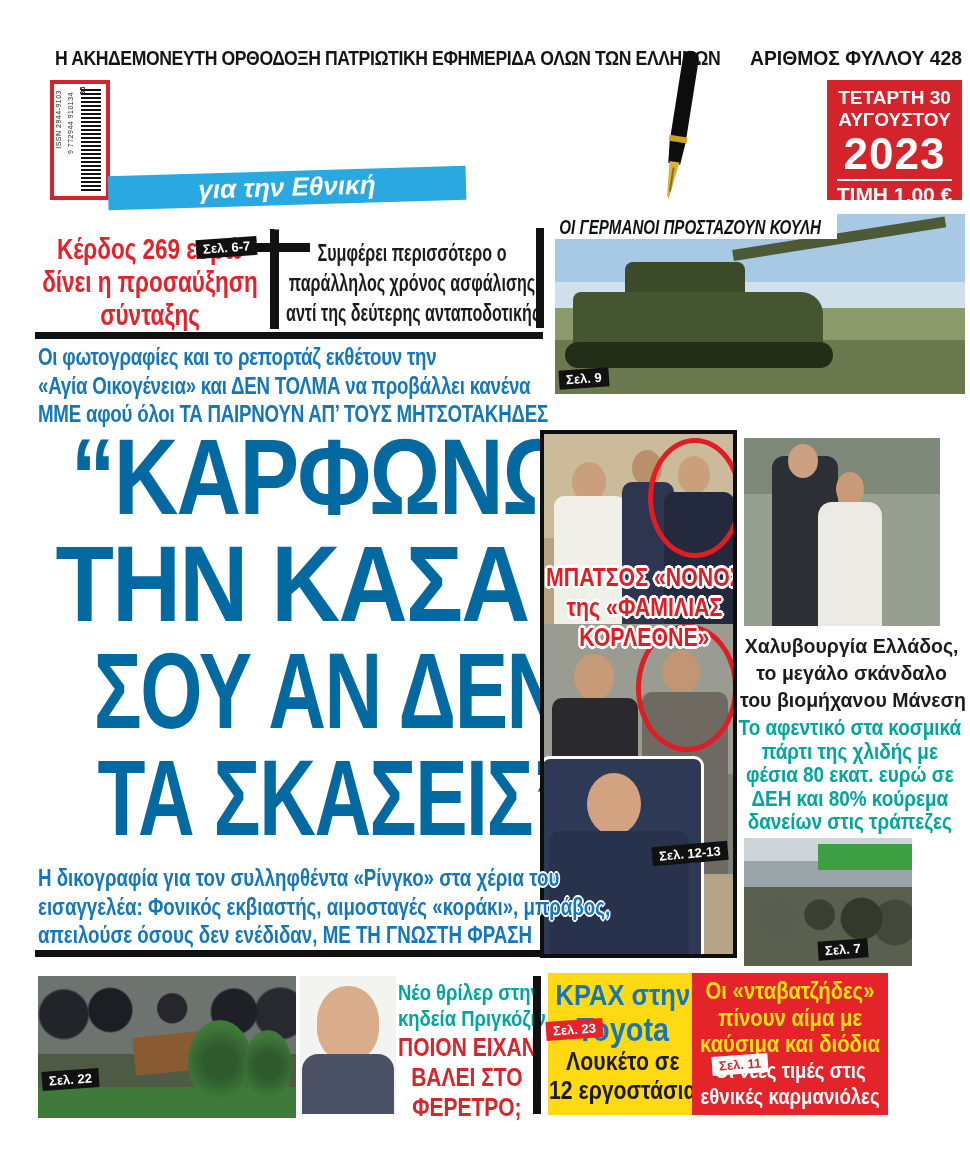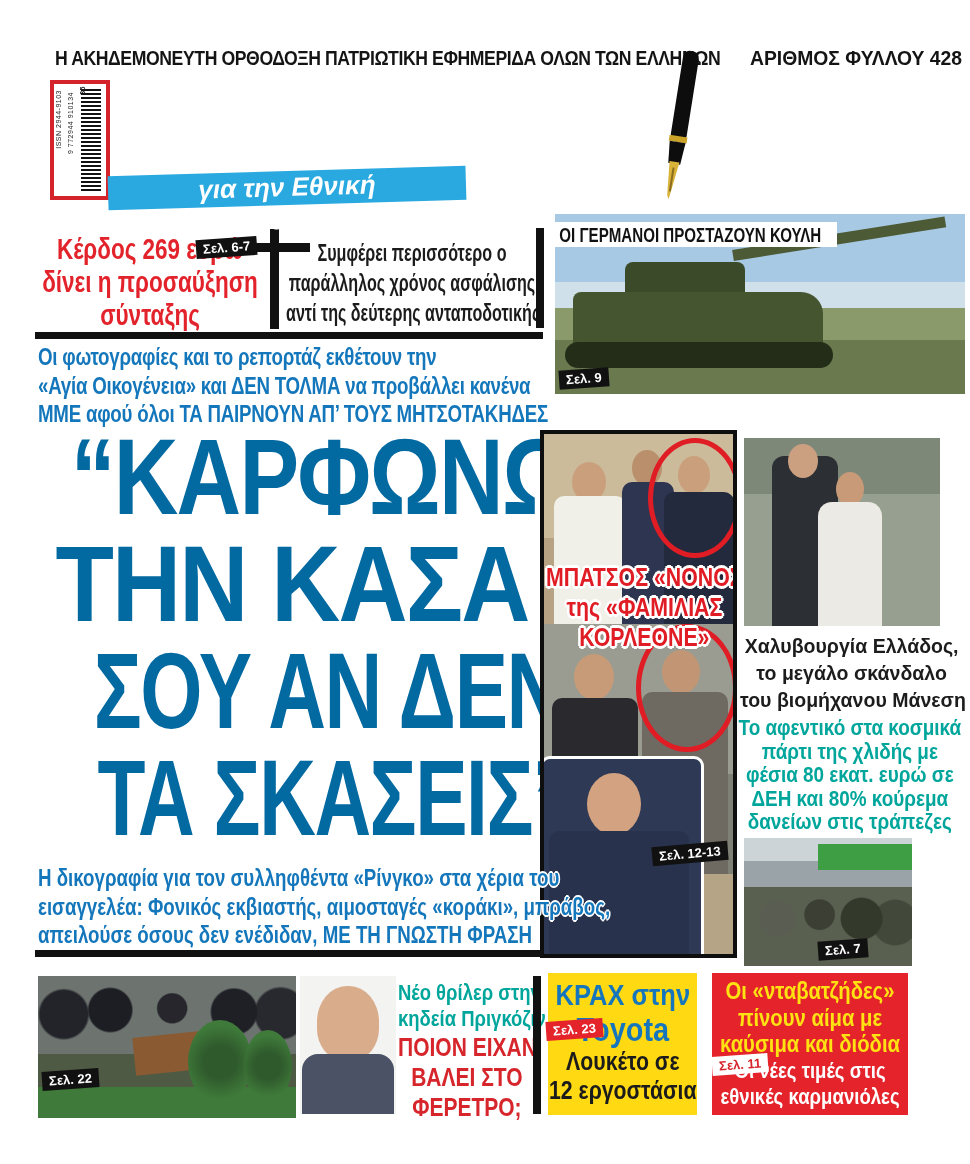--- a/index.html
+++ b/index.html
@@ -46,21 +46,21 @@
      font-weight:800;transform:scaleX(.75);transform-origin:top left;}
   #cross-v{left:270px;top:229px;width:9px;height:100px;background:#111;}
   #cross-h{left:240px;top:243px;width:70px;height:9px;background:#111;}
   #insurance-text{left:286px;top:238px;width:360px;text-align:center;color:#1b1b1b;font-size:23px;line-height:30px;
      font-weight:700;transform:scaleX(.7);transform-origin:top left;}
   #bar-right{left:536px;top:228px;width:8px;height:100px;background:#111;}
 
   
   #tank-photo{left:555px;top:214px;width:410px;height:180px;overflow:hidden;
      background:linear-gradient(to bottom,#a7c9e4 0 38%,#cfe0ea 38% 52%,#8a9a6a 52% 70%,#6a7a4e 70% 100%);}
-  #tank-kicker{position:absolute;left:0;top:8px;width:282px;height:25px;background:#fff;}
+  #tank-kicker{position:absolute;left:0;top:0;width:282px;height:25px;background:#fff;font-style:italic;}
   #tank-kicker span{display:block;white-space:nowrap;font-size:21px;font-weight:800;color:#111;
      transform:scaleX(.72);transform-origin:top left;padding:1px 0 0 6px;}
   .tank-hull{position:absolute;left:18px;top:78px;width:250px;height:56px;background:#45552f;border-radius:8px 22px 6px 6px;}
   .tank-turret{position:absolute;left:70px;top:48px;width:120px;height:38px;background:#3b4a28;border-radius:8px;}
   .tank-barrel{position:absolute;left:178px;top:36px;width:215px;height:11px;background:#4c5b35;transform:rotate(-9deg);transform-origin:left center;}
   .tank-tracks{position:absolute;left:10px;top:128px;width:268px;height:26px;background:#232d18;border-radius:13px;}
 
   
   #leopard-box{left:745px;top:300px;width:217px;height:134px;background:#cde0ef;border-top:2px solid #a9c4dc;z-index:5;}
   #leopard-text{position:absolute;left:0;top:11px;width:240px;text-align:center;color:#d6252b;font-size:27px;
@@ -133,21 +133,21 @@
   #prigozhin-teal .ln{color:#00a69b;font-size:22px;line-height:26px;font-weight:800;}
   #prigozhin-red .ln{color:#d6252b;font-size:25px;line-height:30px;font-weight:800;}
   #bottom-vbar{left:533px;top:976px;width:8px;height:138px;background:#111;}
 
   #toyota-box{left:548px;top:973px;width:149px;height:142px;background:#ffd912;}
   #toyota-inner{position:absolute;left:0;top:6px;width:176px;text-align:center;transform:scaleX(.85);transform-origin:top left;}
   #toyota-inner .blue1{color:#1576bd;font-size:30px;line-height:32px;font-weight:800;}
   #toyota-inner .blue2{color:#1576bd;font-size:34px;line-height:36px;font-weight:800;}
   #toyota-sub .ln{color:#1b1b1b;font-size:25px;line-height:29px;font-weight:700;}
 
-  #tolls-box{left:712px;top:973px;width:196px;height:142px;background:#e4232b;}
+  #tolls-box{left:692px;top:973px;width:196px;height:142px;background:#e4232b;}
   #tolls-inner{position:absolute;left:0;top:5px;width:232px;text-align:center;transform:scaleX(.845);transform-origin:top left;}
   #tolls-yellow .ln{color:#ffe212;font-size:24px;line-height:26.5px;font-weight:800;}
   #tolls-white .ln{color:#fff;font-size:22px;line-height:26px;font-weight:700;}
 
   
   .badge{position:absolute;background:#111;color:#fff;font-size:13px;font-weight:700;padding:2px 7px;
      transform:rotate(-4deg);z-index:9;white-space:nowrap;}
   #ref-67{left:196px;top:238px;}
   #ref-9{left:559px;top:369px;}
   #ref-1213{left:652px;top:844px;transform:rotate(-5deg);}
@@ -173,20 +173,27 @@
 
 
   <svg class="abs" id="pen" viewBox="0 0 74 158">
     <rect x="30" y="2" width="16" height="92" rx="7" fill="#0d0d0d"></rect>
     <rect x="29" y="88" width="18" height="6" fill="#c9a227"></rect>
     <polygon points="30,94 46,94 44,116 32,116" fill="#0d0d0d"></polygon>
     <polygon points="33,114 43,114 38,152 36,148" fill="#d9b23a"></polygon>
     <line x1="38" y1="120" x2="38" y2="144" stroke="#8a6d1e" stroke-width="2"></line>
   </svg>
 
+  <div class="abs" id="date-box">
+    <div class="date-line">ΤΕΤΑΡΤΗ 30</div>
+    <div class="date-line">ΑΥΓΟΥΣΤΟΥ</div>
+    <div id="date-year">2023</div>
+    <div id="date-divider"></div>
+    <div id="date-price">ΤΙΜΗ 1,00 €</div>
+  </div>
 
   <div class="abs" id="cyan-banner">για την Εθνική Απελευθέρωση</div>
 
   <div class="abs" id="pension-headline">
       <div class="ln">Κέρδος 269 ευρώ</div>
       <div class="ln">δίνει η προσαύξηση</div>
       <div class="ln">σύνταξης</div>
     </div>
   <div class="abs" id="cross-v"></div>
   <div class="abs" id="cross-h"></div>

